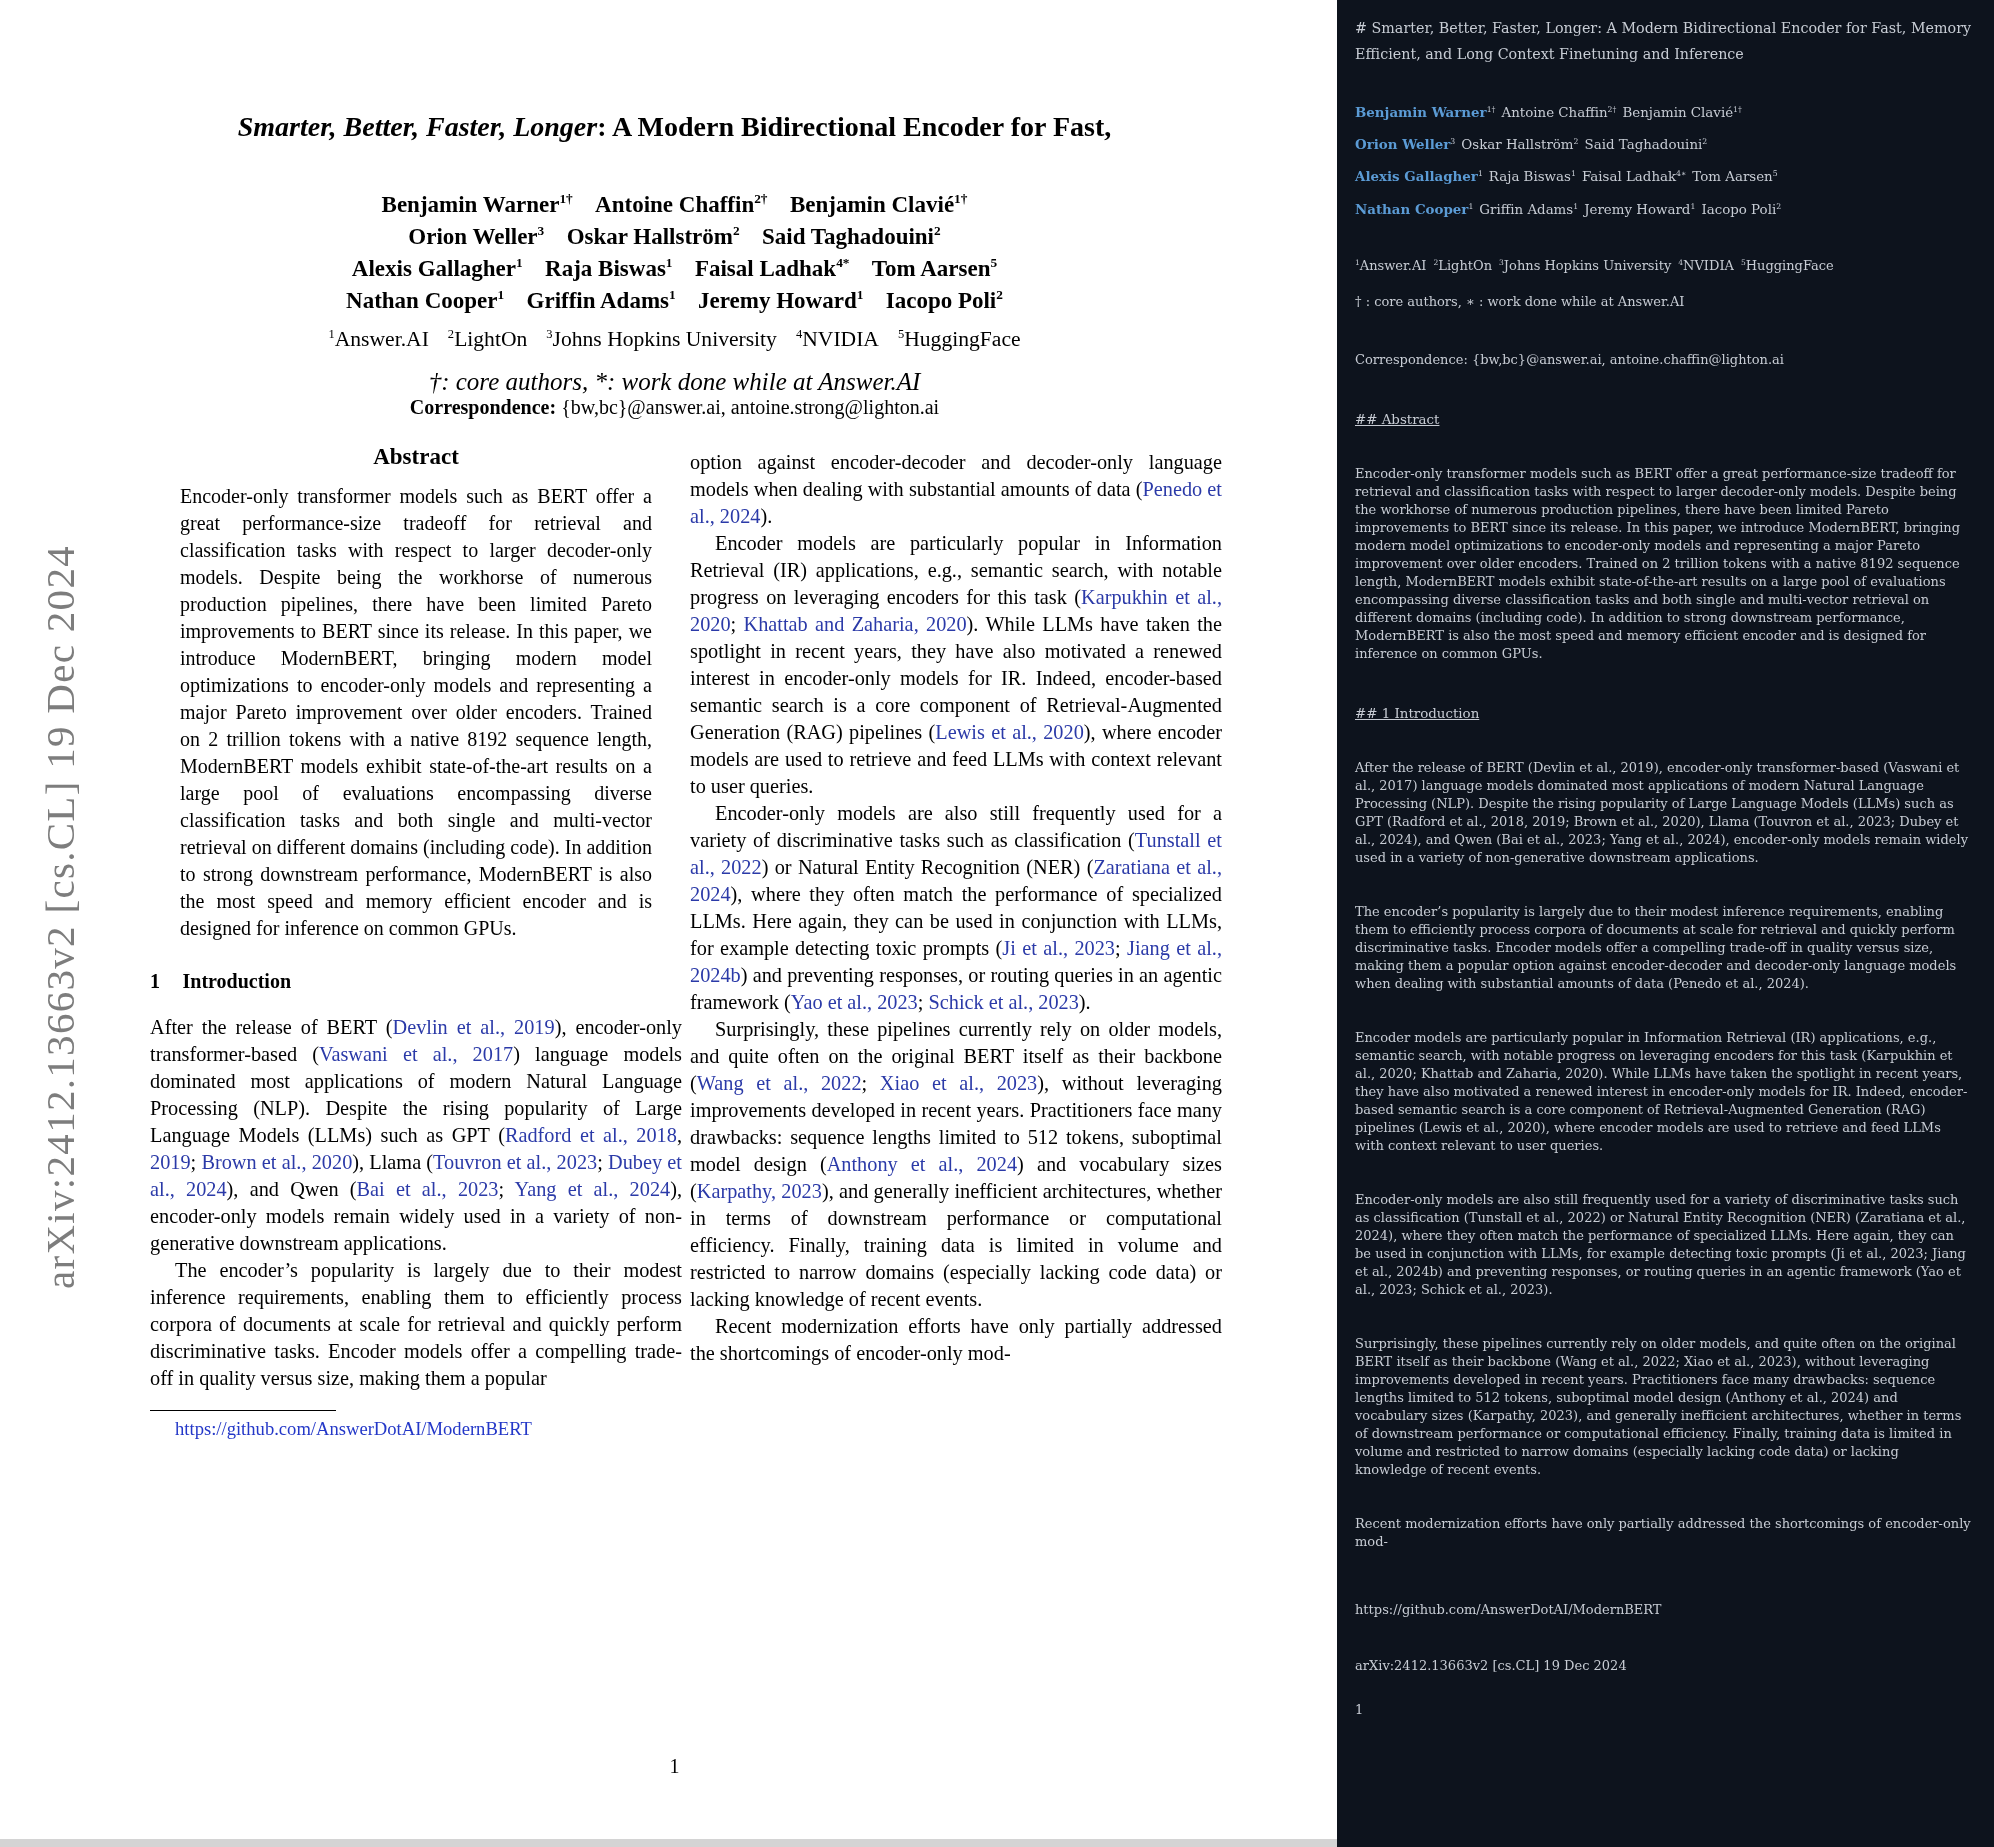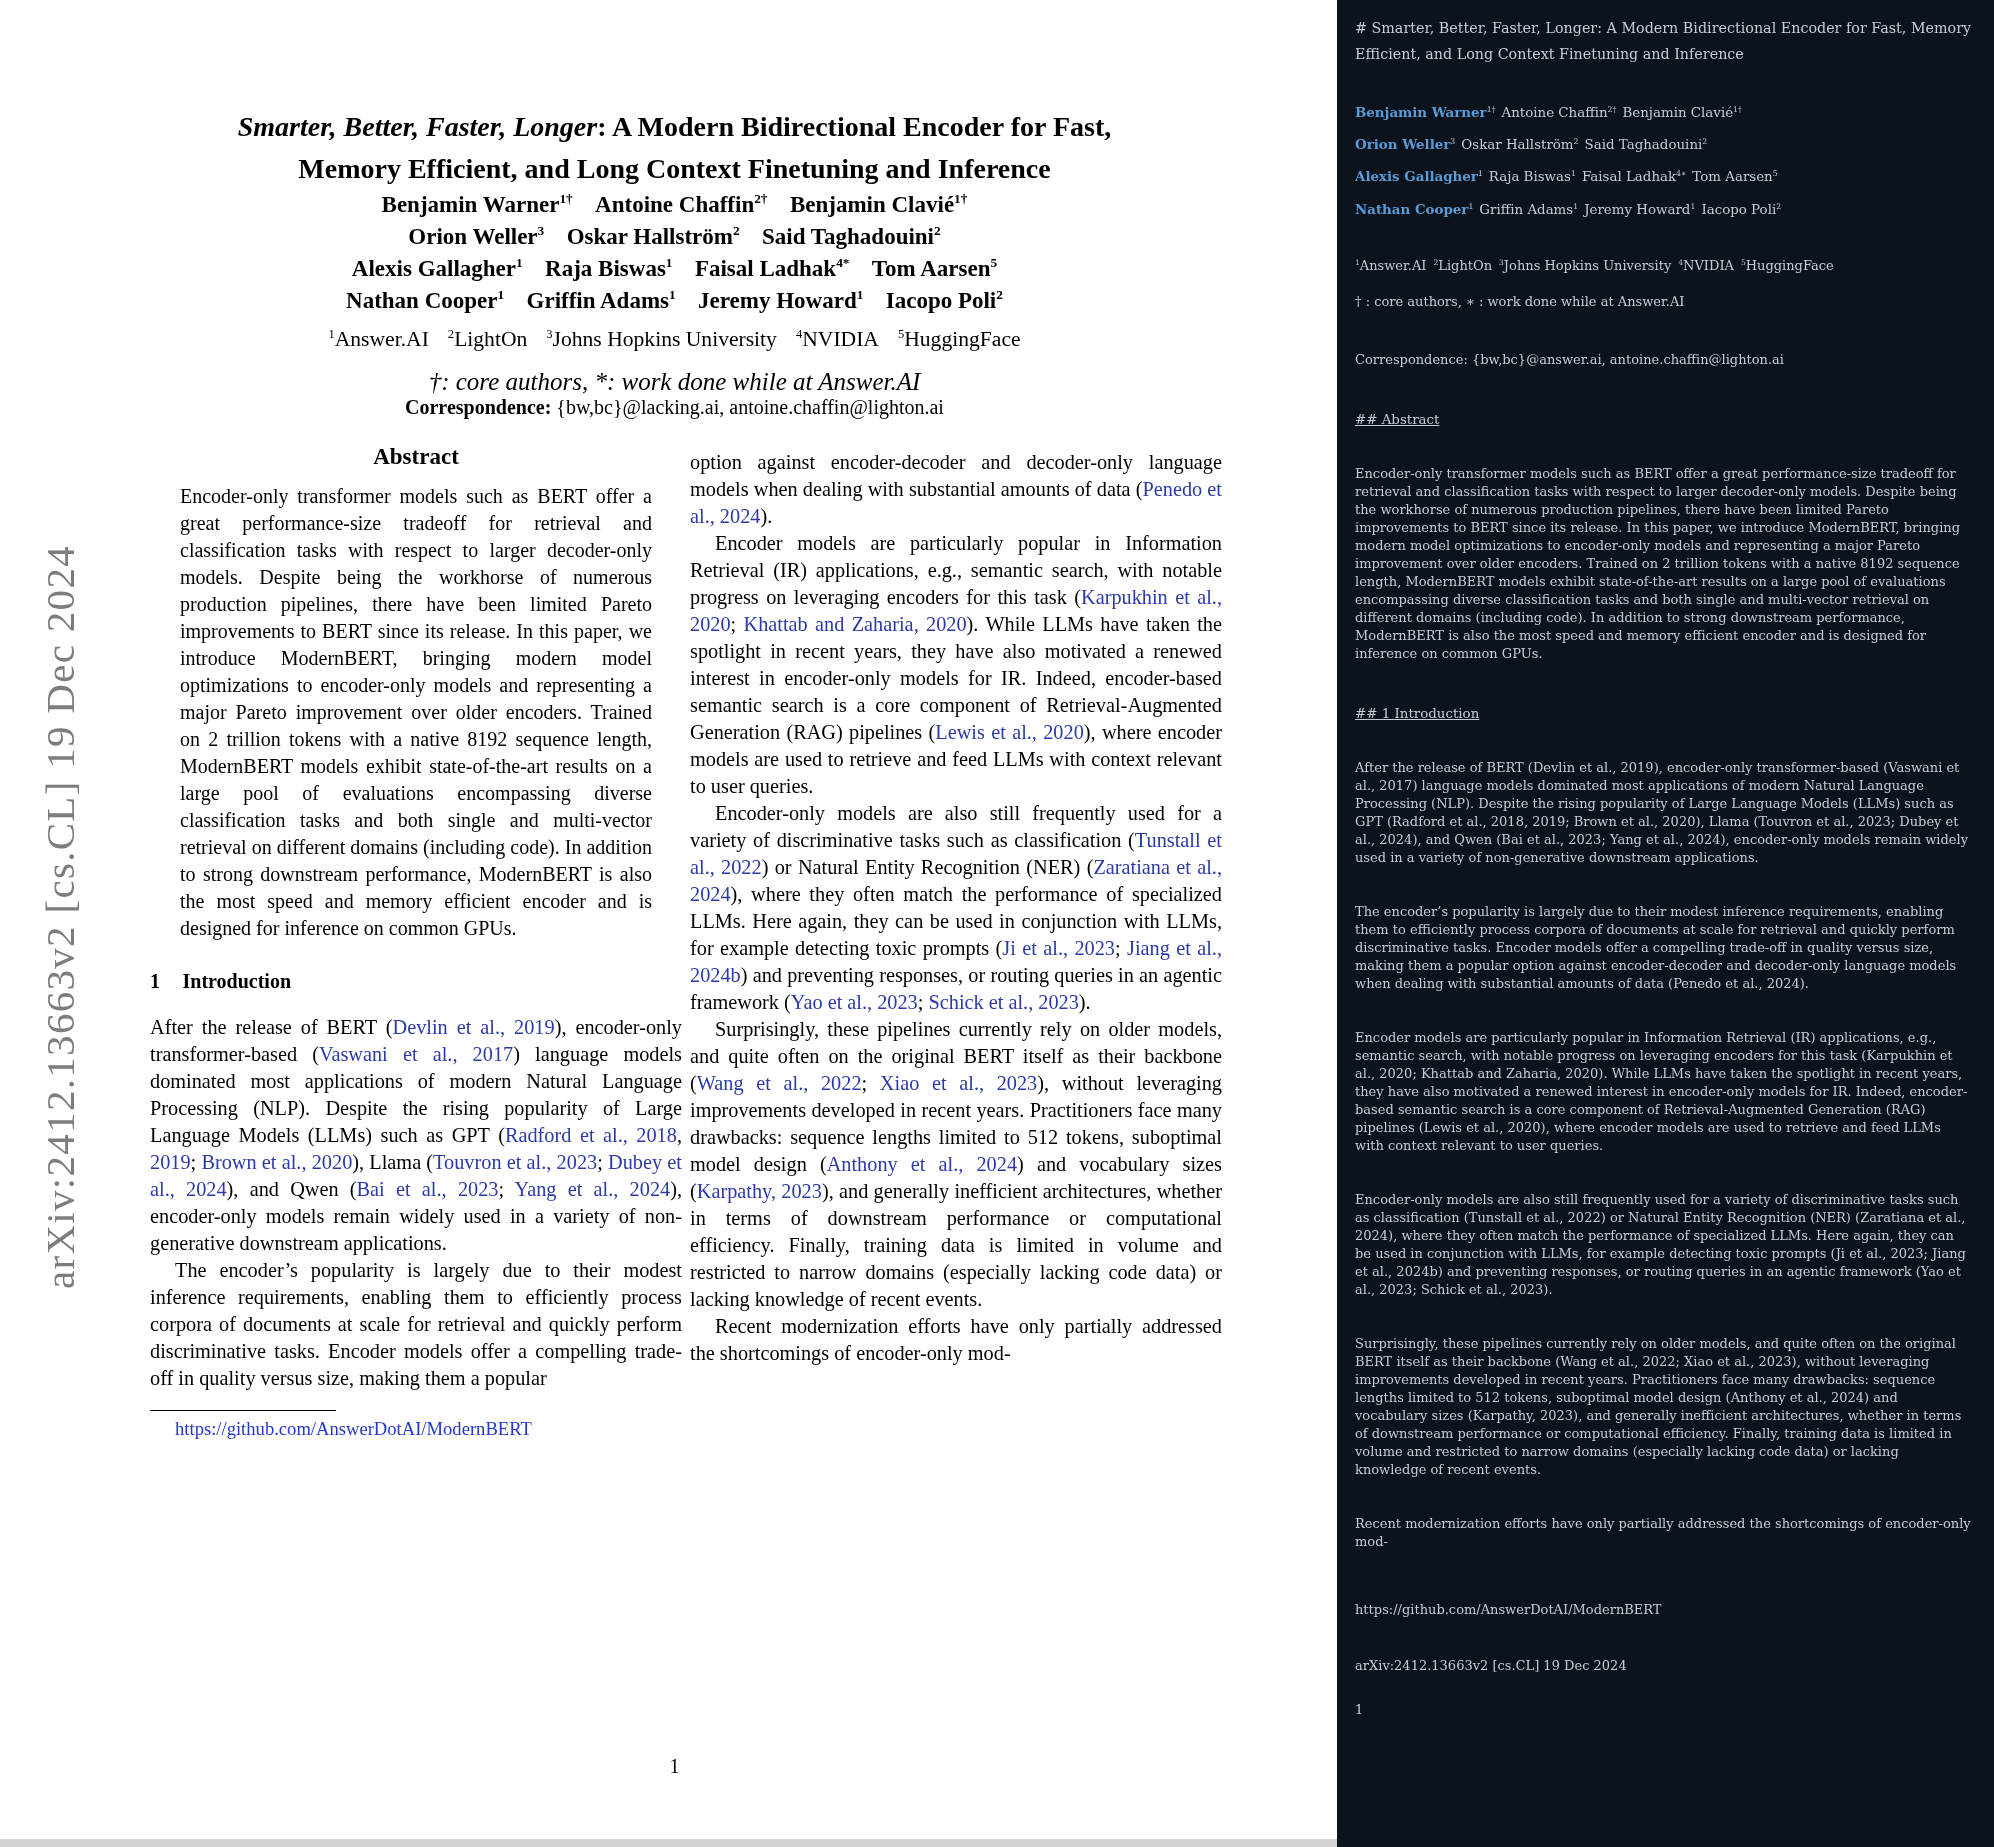--- a/index.html
+++ b/index.html
@@ -67,36 +67,35 @@
 </style>
 </head>
 <body>
 
 <div class="pdf-page">
 
   <div class="watermark">arXiv:2412.13663v2  [cs.CL]  19 Dec 2024</div>
 
   <div class="pdf-title">
     <span class="it">Smarter, Better, Faster, Longer</span><span>: A Modern Bidirectional Encoder for Fast,</span><br>
-    <span>Memory Efficient, and Long Context Finetuning and Inference</span>
   </div>
 
   <div class="pdf-authors" id="pdf-authors">
       <div class="au-row"><span class="au"><span class="nm">Benjamin Warner</span><sup>1†</sup></span><span class="au"><span class="nm">Antoine Chaffin</span><sup>2†</sup></span><span class="au"><span class="nm">Benjamin Clavié</span><sup>1†</sup></span></div>
       <div class="au-row"><span class="au"><span class="nm">Orion Weller</span><sup>3</sup></span><span class="au"><span class="nm">Oskar Hallström</span><sup>2</sup></span><span class="au"><span class="nm">Said Taghadouini</span><sup>2</sup></span></div>
       <div class="au-row"><span class="au"><span class="nm">Alexis Gallagher</span><sup>1</sup></span><span class="au"><span class="nm">Raja Biswas</span><sup>1</sup></span><span class="au"><span class="nm">Faisal Ladhak</span><sup>4*</sup></span><span class="au"><span class="nm">Tom Aarsen</span><sup>5</sup></span></div>
       <div class="au-row"><span class="au"><span class="nm">Nathan Cooper</span><sup>1</sup></span><span class="au"><span class="nm">Griffin Adams</span><sup>1</sup></span><span class="au"><span class="nm">Jeremy Howard</span><sup>1</sup></span><span class="au"><span class="nm">Iacopo Poli</span><sup>2</sup></span></div>
     </div>
 
   <div class="pdf-affil" id="pdf-affil"><span class="aff"><sup>1</sup>Answer.AI</span><span class="aff"><sup>2</sup>LightOn</span><span class="aff"><sup>3</sup>Johns Hopkins University</span><span class="aff"><sup>4</sup>NVIDIA</span><span class="aff"><sup>5</sup>HuggingFace</span></div>
 
   <div class="pdf-note">†: core authors, *: work done while at Answer.AI</div>
 
   <div class="pdf-corr">
-    <b>Correspondence:</b><span> {bw,bc}@lacking.ai, antoine.chaffin@lighton.ai</span>
+    <b>Correspondence:</b><span> {bw,bc}@answer.ai, antoine.strong@lighton.ai</span>
   </div>
 
   <div class="colL">
     <div class="abs-head">Abstract</div>
     <div class="abs-body">Encoder-only transformer models such as BERT offer a great performance-size tradeoff for retrieval and classification tasks with respect to larger decoder-only models. Despite being the workhorse of numerous production pipelines, there have been limited Pareto improvements to BERT since its release. In this paper, we introduce ModernBERT, bringing modern model optimizations to encoder-only models and representing a major Pareto improvement over older encoders. Trained on 2 trillion tokens with a native 8192 sequence length, ModernBERT models exhibit state-of-the-art results on a large pool of evaluations encompassing diverse classification tasks and both single and multi-vector retrieval on different domains (including code). In addition to strong downstream performance, ModernBERT is also the most speed and memory efficient encoder and is designed for inference on common GPUs.</div>
     <div class="intro-head">
       <span class="num">1</span><span>Introduction</span>
     </div>
     <p class="bodytxt p1"><span>After the release of BERT (</span><span class="cite">Devlin et al., 2019</span><span>), encoder-only transformer-based (</span><span class="cite">Vaswani et al., 2017</span><span>) language models dominated most applications of modern Natural Language Processing (NLP). Despite the rising popularity of Large Language Models (LLMs) such as GPT (</span><span class="cite">Radford et al., 2018</span><span>, </span><span class="cite">2019</span><span>; </span><span class="cite">Brown et al., 2020</span><span>), Llama (</span><span class="cite">Touvron et al., 2023</span><span>; </span><span class="cite">Dubey et al., 2024</span><span>), and Qwen (</span><span class="cite">Bai et al., 2023</span><span>; </span><span class="cite">Yang et al., 2024</span><span>), encoder-only models remain widely used in a variety of non-generative downstream applications.</span></p>
     <p class="bodytxt indent">The encoder’s popularity is largely due to their modest inference requirements, enabling them to efficiently process corpora of documents at scale for retrieval and quickly perform discriminative tasks. Encoder models offer a compelling trade-off in quality versus size, making them a popular</p>

